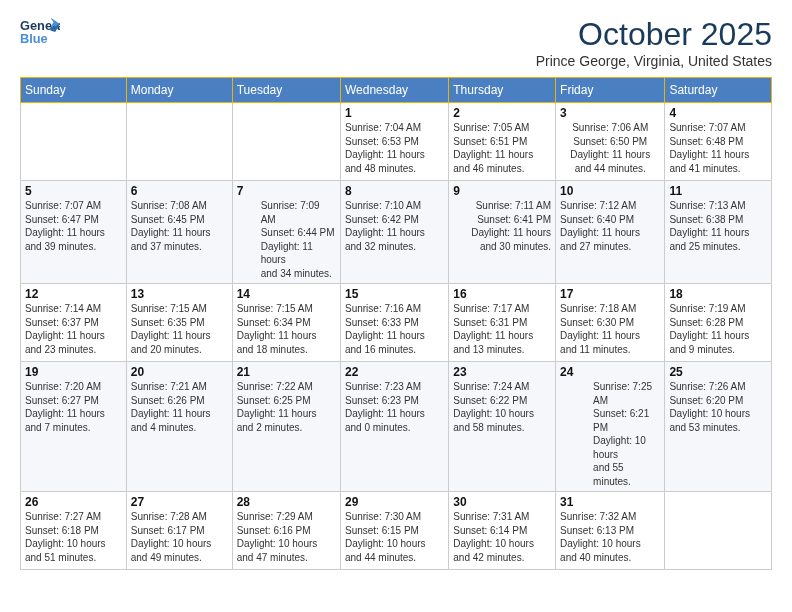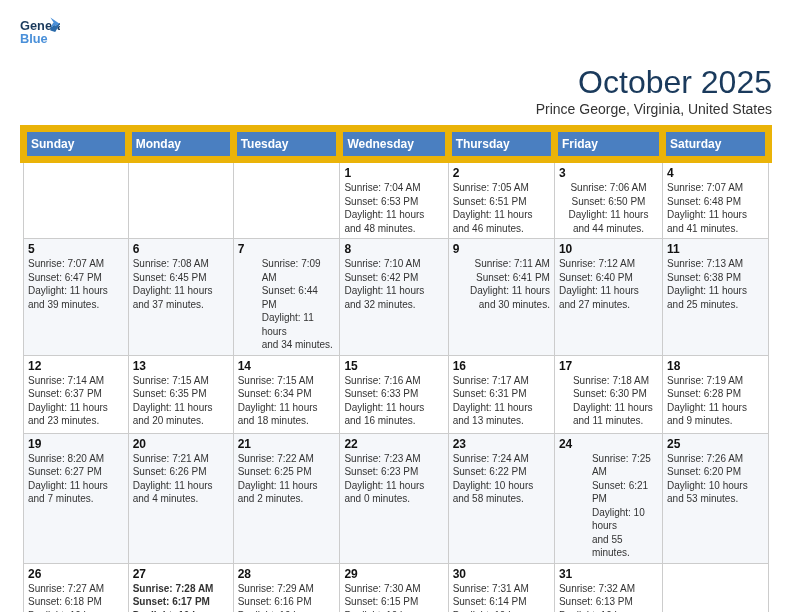--- a/index.html
+++ b/index.html
@@ -31,39 +31,38 @@
       display: flex;
       align-items: center;
     }
     .title-section {
       text-align: right;
     }
     .month-title {
       font-size: 32px;
       color: #1a3a5c;
       font-weight: normal;
-      margin-top: 48px;
     }
     .location {
       font-size: 14px;
       color: #333;
       margin-left: 36px;
     }
     .calendar {
       width: 100%;
       border-collapse: collapse;
     }
     .calendar th {
       background: #4a7fc1;
       color: #fff;
       font-size: 12px;
-      font-weight: bold;
+      font-weight: normal;
       padding: 5px 4px;
       text-align: left;
-      border: 7px solid #eab308;
+      border: 1px solid #eab308;
     }
     .calendar td {
       border: 1px solid #ccc;
       vertical-align: top;
       padding: 3px 4px;
       width: 113px;
       height: 78px;
       font-size: 10px;
       color: #222;
       background: #fff;
@@ -242,37 +241,37 @@
           </td>
           <td>
             <span class="day-num">16</span>
             <div class="day-info" style="white-space: pre-line;">Sunrise: 7:17 AM
 Sunset: 6:31 PM
 Daylight: 11 hours
 and 13 minutes.</div>
           </td>
           <td>
             <span class="day-num">17</span>
-            <div class="day-info" style="white-space: pre-line; margin-left: 14px;">Sunrise: 7:18 AM
+            <div class="day-info" style="white-space: pre-line;">Sunrise: 7:18 AM
 Sunset: 6:30 PM
 Daylight: 11 hours
 and 11 minutes.</div>
           </td>
           <td>
             <span class="day-num">18</span>
             <div class="day-info" style="white-space: pre-line;">Sunrise: 7:19 AM
 Sunset: 6:28 PM
 Daylight: 11 hours
 and 9 minutes.</div>
           </td>
         </tr>
         <tr>
           <td>
             <span class="day-num">19</span>
-            <div class="day-info" style="white-space: pre-line;">Sunrise: 8:20 AM
+            <div class="day-info" style="white-space: pre-line;">Sunrise: 7:20 AM
 Sunset: 6:27 PM
 Daylight: 11 hours
 and 7 minutes.</div>
           </td>
           <td>
             <span class="day-num">20</span>
             <div class="day-info" style="white-space: pre-line;">Sunrise: 7:21 AM
 Sunset: 6:26 PM
 Daylight: 11 hours
 and 4 minutes.</div>
@@ -316,21 +315,21 @@
         <tr>
           <td>
             <span class="day-num">26</span>
             <div class="day-info" style="white-space: pre-line;">Sunrise: 7:27 AM
 Sunset: 6:18 PM
 Daylight: 10 hours
 and 51 minutes.</div>
           </td>
           <td>
             <span class="day-num">27</span>
-            <div class="day-info" style="white-space: pre-line; font-weight: bold;">Sunrise: 7:28 AM
+            <div class="day-info" style="white-space: pre-line;">Sunrise: 7:28 AM
 Sunset: 6:17 PM
 Daylight: 10 hours
 and 49 minutes.</div>
           </td>
           <td>
             <span class="day-num">28</span>
             <div class="day-info" style="white-space: pre-line;">Sunrise: 7:29 AM
 Sunset: 6:16 PM
 Daylight: 10 hours
 and 47 minutes.</div>

